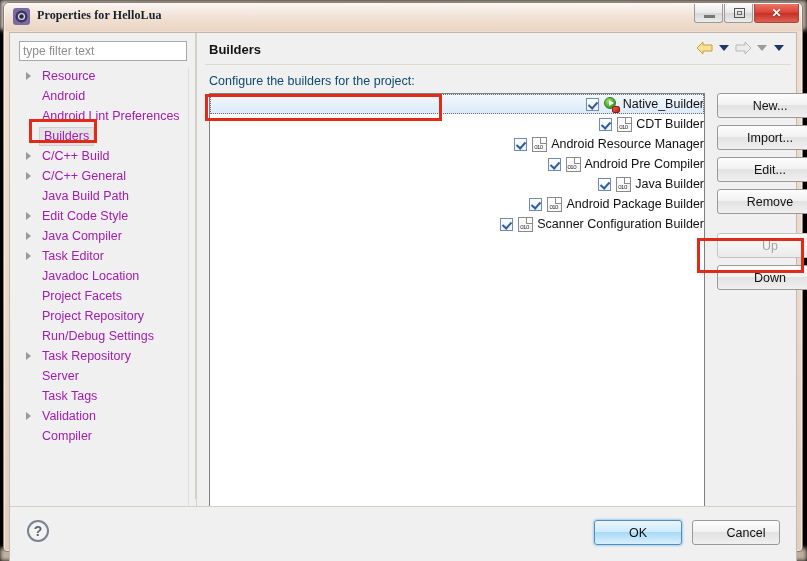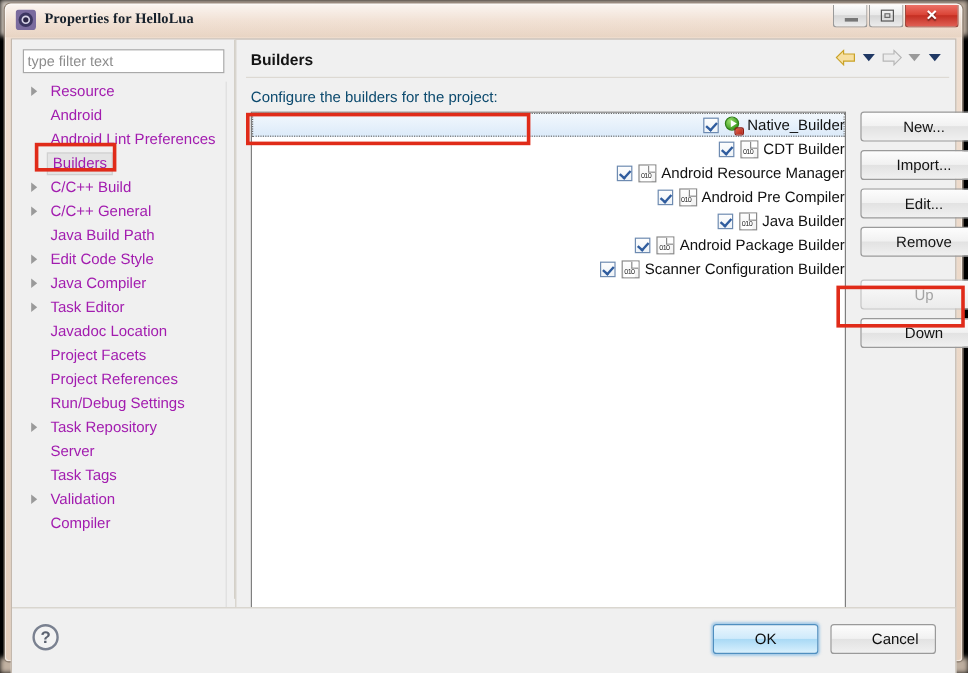--- a/index.html
+++ b/index.html
@@ -555,21 +555,21 @@
             <div class="tree-item"><span class="label-box">Android Lint Preferences</span></div>
             <div class="tree-item selected"><span class="label-box">Builders</span></div>
             <div class="tree-item"><span class="arrow"></span><span class="label-box">C/C++ Build</span></div>
             <div class="tree-item"><span class="arrow"></span><span class="label-box">C/C++ General</span></div>
             <div class="tree-item"><span class="label-box">Java Build Path</span></div>
             <div class="tree-item"><span class="arrow"></span><span class="label-box">Edit Code Style</span></div>
             <div class="tree-item"><span class="arrow"></span><span class="label-box">Java Compiler</span></div>
             <div class="tree-item"><span class="arrow"></span><span class="label-box">Task Editor</span></div>
             <div class="tree-item"><span class="label-box">Javadoc Location</span></div>
             <div class="tree-item"><span class="label-box">Project Facets</span></div>
-            <div class="tree-item"><span class="label-box">Project References</span></div>
+            <div class="tree-item"><span class="label-box">Project Repository</span></div>
             <div class="tree-item"><span class="label-box">Run/Debug Settings</span></div>
             <div class="tree-item"><span class="arrow"></span><span class="label-box">Task Repository</span></div>
             <div class="tree-item"><span class="label-box">Server</span></div>
             <div class="tree-item"><span class="label-box">Task Tags</span></div>
             <div class="tree-item"><span class="arrow"></span><span class="label-box">Validation</span></div>
             <div class="tree-item"><span class="label-box">Compiler</span></div>
           </div>
         <div class="vscroll-track"></div>
       </div>
 

